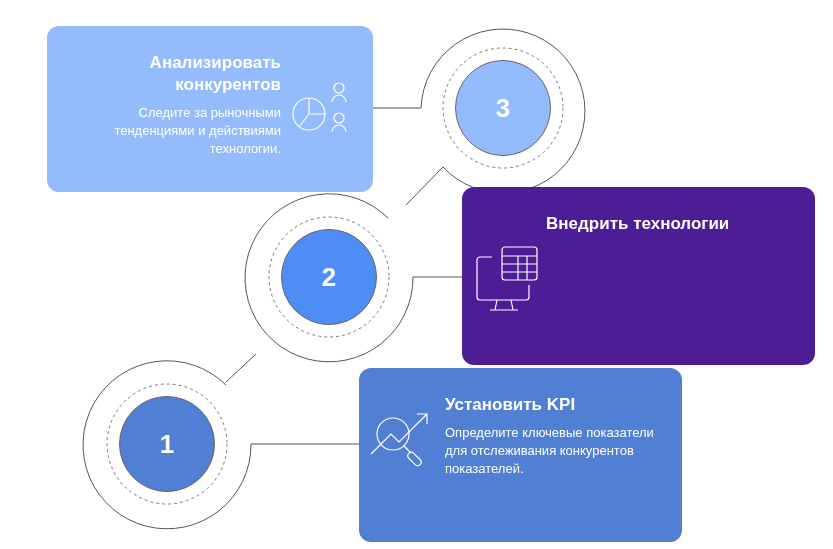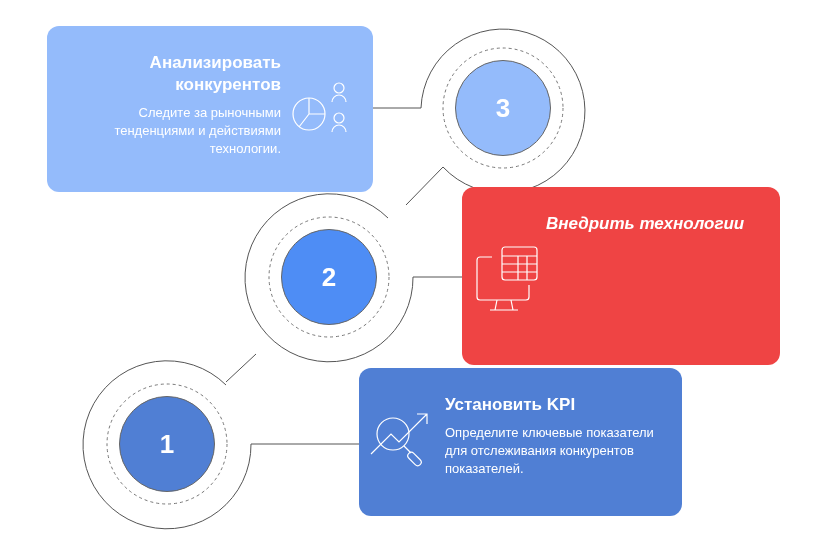--- a/index.html
+++ b/index.html
@@ -4,24 +4,24 @@
 <style>
   html, body { margin:0; padding:0; background:#ffffff; }
   body { width:833px; height:549px; position:relative; overflow:hidden; font-family:"Liberation Sans", sans-serif; }
   svg.bg { position:absolute; left:0; top:0; }
   .card { position:absolute; border-radius:12px; color:#ffffff; box-sizing:border-box; }
   .card h3 { margin:0; font-size:17px; font-weight:bold; line-height:22px; }
   .card p { margin:8px 0 0 0; font-size:13px; line-height:18px; }
   .card3 { left:47px; top:26px; width:326px; height:166px; background:#94BBFB; }
   .card3 .txt { position:absolute; right:92px; top:26px; width:200px; text-align:right; }
   .card3 .icon { position:absolute; right:10px; top:52px; }
-  .card2 { left:462px; top:187px; width:318px; height:178px; background:#ef4444;font-style:italic; }
+  .card2 { left:462px; top:187px; width:353px; height:178px; background:#4c1d95; }
   .card2 .txt { position:absolute; left:84px; top:26px; width:220px; }
   .card2 .icon { position:absolute; left:8px; top:54px; }
-  .card1 { left:359px; top:368px; width:323px; height:148px; background:#507FD4; }
+  .card1 { left:359px; top:368px; width:323px; height:174px; background:#507FD4; }
   .card1 .txt { position:absolute; left:86px; top:26px; width:220px; }
   .card1 .icon { position:absolute; left:10px; top:40px; }
   .num { position:absolute; width:96px; height:96px; border-radius:50%; display:flex; align-items:center; justify-content:center; color:#ffffff; font-weight:bold; font-size:26px; border:1px solid #666; box-sizing:border-box; }
 </style>
 </head>
 <body>
 
 <svg class="bg" width="833" height="549">
 
   <g fill="none" stroke="#555" stroke-width="1">

